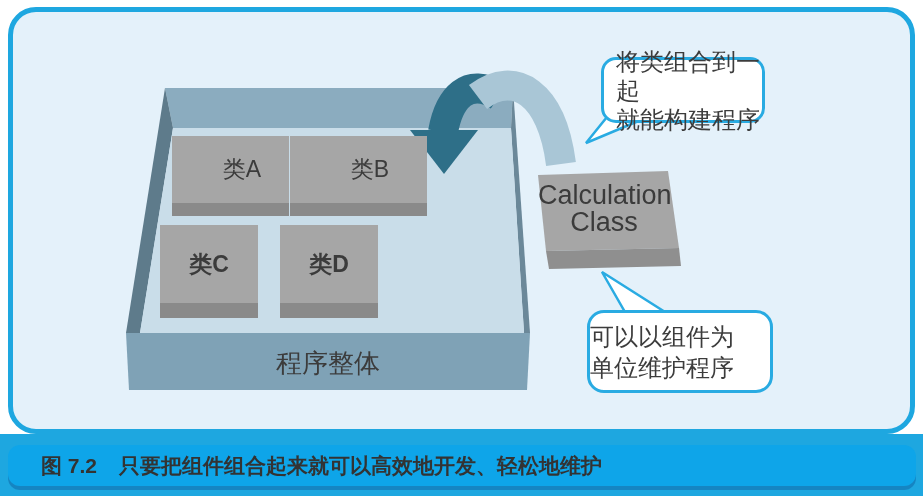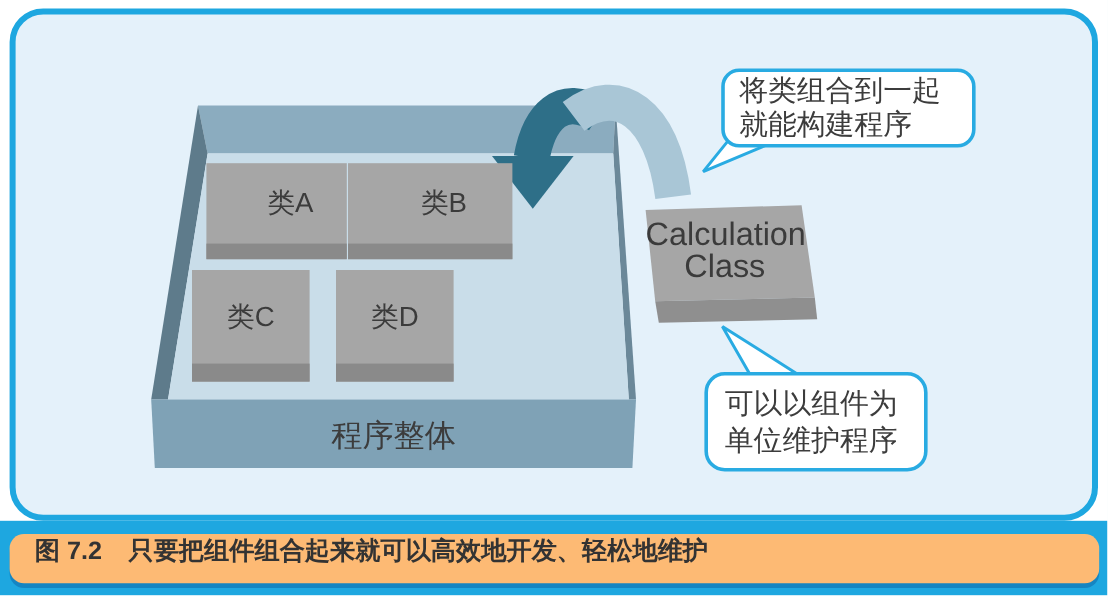--- a/index.html
+++ b/index.html
@@ -6,40 +6,40 @@
   .stage{position:relative;width:923px;height:500px;background:#ffffff;overflow:hidden;
          font-family:"Liberation Sans","DejaVu Sans",sans-serif;}
   .abs{position:absolute;}
   .band{left:0;top:434px;width:923px;height:62px;background:#1ea7e0;}
   .panel{left:8px;top:7px;width:907px;height:427px;background:#e4f1fa;
          border:5px solid #1ea7e0;border-radius:28px;box-sizing:border-box;}
   .diagram-svg{left:0;top:0;width:923px;height:500px;}
   .tile{display:flex;align-items:center;justify-content:center;background:#a6a6a6;
         color:#3b3b3b;font-size:23px;}
   .tile.r1{border-bottom:13px solid #8a8a8a;padding-left:23px;}
-  .tile.r2{border-bottom:15px solid #8a8a8a;}
+  .tile.r2{border-bottom:15px solid #8a8a8a;font-weight:bold;}
   .tile-a{left:172px;top:136px;width:94px;height:67px;}
   .tile-b{left:290px;top:136px;width:114px;height:67px;}
   .tile-c{left:160px;top:225px;width:98px;height:78px;}
   .tile-d{left:280px;top:225px;width:98px;height:78px;}
   .tile-e{left:406px;top:225px;width:95px;height:78px;}
   .tray-label{left:126px;top:346px;width:404px;text-align:center;
               font-size:26px;color:#3c3c3c;}
   .calc-text{left:538px;top:182px;width:132px;text-align:center;
              font-size:27px;line-height:27px;color:#3b3b3b;}
   .bubble{background:#ffffff;border:3px solid #29abe2;box-sizing:border-box;
           display:flex;flex-direction:column;justify-content:center;
           color:#3c3c3c;font-size:24px;}
-  .bubble-1{left:601px;top:57px;width:212px;height:66px;border-radius:15px;
+  .bubble-1{left:601px;top:57px;width:164px;height:66px;border-radius:15px;
             padding-left:12px;line-height:29px;}
   .bubble-2{left:587px;top:310px;width:186px;height:83px;border-radius:17px;
-            padding-left:14px;line-height:31px;}
-  .caption-strip{left:8px;top:445px;width:908px;height:41px;background:#fdba74;
+            padding-left:0;line-height:31px;}
+  .caption-strip{left:8px;top:445px;width:908px;height:41px;background:#0ea5e9;
                  border-radius:12px;box-shadow:0 4px 0 rgba(19,121,184,0.75);
-                 display:flex;align-items:flex-start;padding-left:21px;box-sizing:border-box;
+                 display:flex;align-items:center;padding-left:33px;box-sizing:border-box;
                  color:#333333;font-size:21px;font-weight:600;}
   .caption-strip .cap-label{margin-right:22px;white-space:nowrap;}
   .caption-strip .cap-text{white-space:nowrap;}
 </style>
 </head>
 <body>
 
 <div class="stage">
 
   <div class="abs band"></div>

